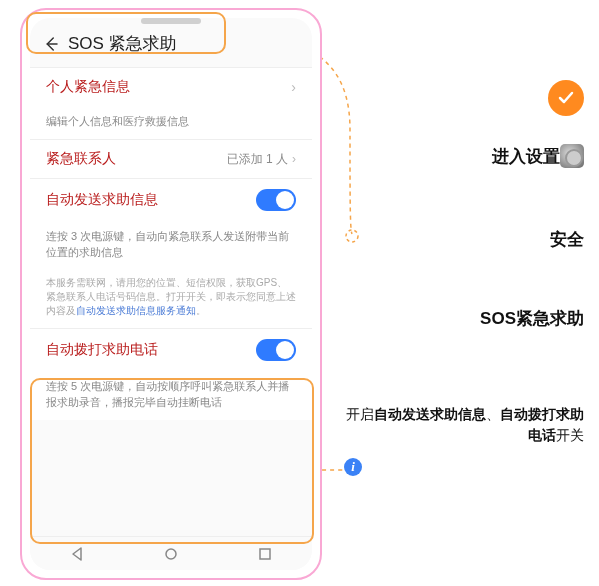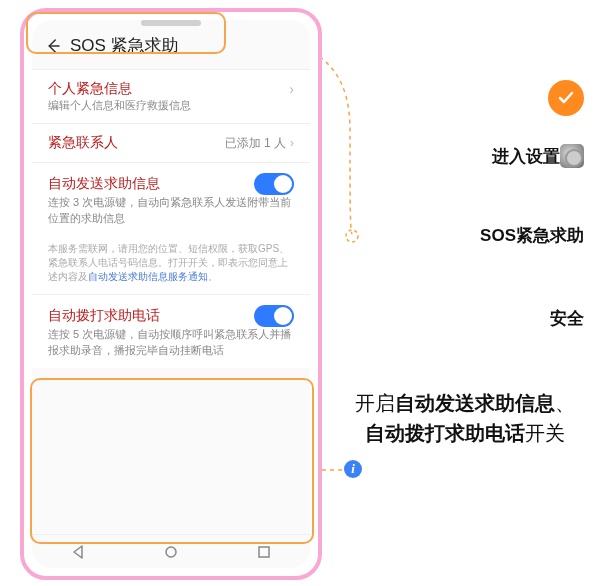--- a/index.html
+++ b/index.html
@@ -9,21 +9,21 @@
     background: #fff;
     position: relative;
     overflow: hidden;
   }
 
   
   .phone {
     position: absolute;
     left: 20px; top: 8px;
     width: 302px; height: 572px;
-    border: 4px solid #f9a8d4;
+    border: 2px solid #f9a8d4;
     border-radius: 26px;
     background: #fff;
     overflow: hidden;
     display: flex;
     flex-direction: column;
   }
   .phone-screen {
     position: absolute;
     left: 8px; right: 8px; top: 8px; bottom: 8px;
     border-radius: 20px;
@@ -84,21 +84,21 @@
   
   .row {
     padding: 10px 16px 10px 16px;
     border-top: 1px solid #eee;
     background: #fff;
   }
   .row-top {
     display: flex; justify-content: space-between; align-items: center;
   }
   .row-title { font-size: 14px; color: #b91c1c; }
-  .row-sub { font-size: 11px; color: #888; margin-top: 0; line-height: 1.4; }
+  .row-sub { font-size: 11px; color: #888; margin-top: 18px; line-height: 1.4; }
   .row-legal { font-size: 10px; color: #aaa; margin-top: 16px; line-height: 1.4; }
   .row-legal .link { color: #4a7bd6; }
   .row-chevron { color: #bbb; font-size: 14px; }
   .row-status { color: #8a8a8a; font-size: 12px; }
   .row-status .chev { margin-left: 4px; color:#bbb; }
 
   
   .toggle {
     width: 40px; height: 22px;
     background: #2f7bff;
@@ -158,24 +158,24 @@
     border-radius: 5px;
     position: relative;
   }
   .gear::after{
     content:""; position:absolute; left:5px; top:5px; width:14px; height:14px;
     border:2px solid #999; border-radius:50%; background:#ccc;
   }
   .step-security { margin-top: 60px; }
   .step-sos { margin-top: 56px; }
   .step-final {
-    margin-top: 58px;
+    margin-top: 74px;
     display: block;
-    text-align: center;
-    font-size: 20px; font-weight: 400; color:#111;
+    text-align: right;
+    font-size: 14px; font-weight: 400; color:#111;
     padding-left: 2px;
     line-height: 1.5;
   }
   .step-final b { font-weight: 700; }
 
   .tip {
     display: flex; align-items: flex-start; gap: 8px;
     margin-top: 12px;
     font-size: 13px; color: #666;
     line-height: 1.5;
@@ -280,28 +280,28 @@
     <svg width="20" height="20" viewBox="0 0 20 20">
       <path d="M4 10 L8 14 L16 5" stroke="#fff" stroke-width="2.5" fill="none" stroke-linecap="round" stroke-linejoin="round"></path>
     </svg>
   </div>
 
   <div class="step">
     <span>进入设置</span>
     <span class="gear"></span>
   </div>
 
+  <div class="step step-security">
+    <span>安全</span>
+  </div>
+
   <div class="step step-sos">
     <span>SOS紧急求助</span>
   </div>
 
-  <div class="step step-security">
-    <span>安全</span>
-  </div>
-
   <div class="step-final">
     <span>开启</span><b>自动发送求助信息</b><span>、</span><b>自动拨打求助电话</b><span>开关</span>
   </div>
 
   <div class="tip">
     <div class="info">i</div>
   </div>
 </div>
 
 </body></html>

